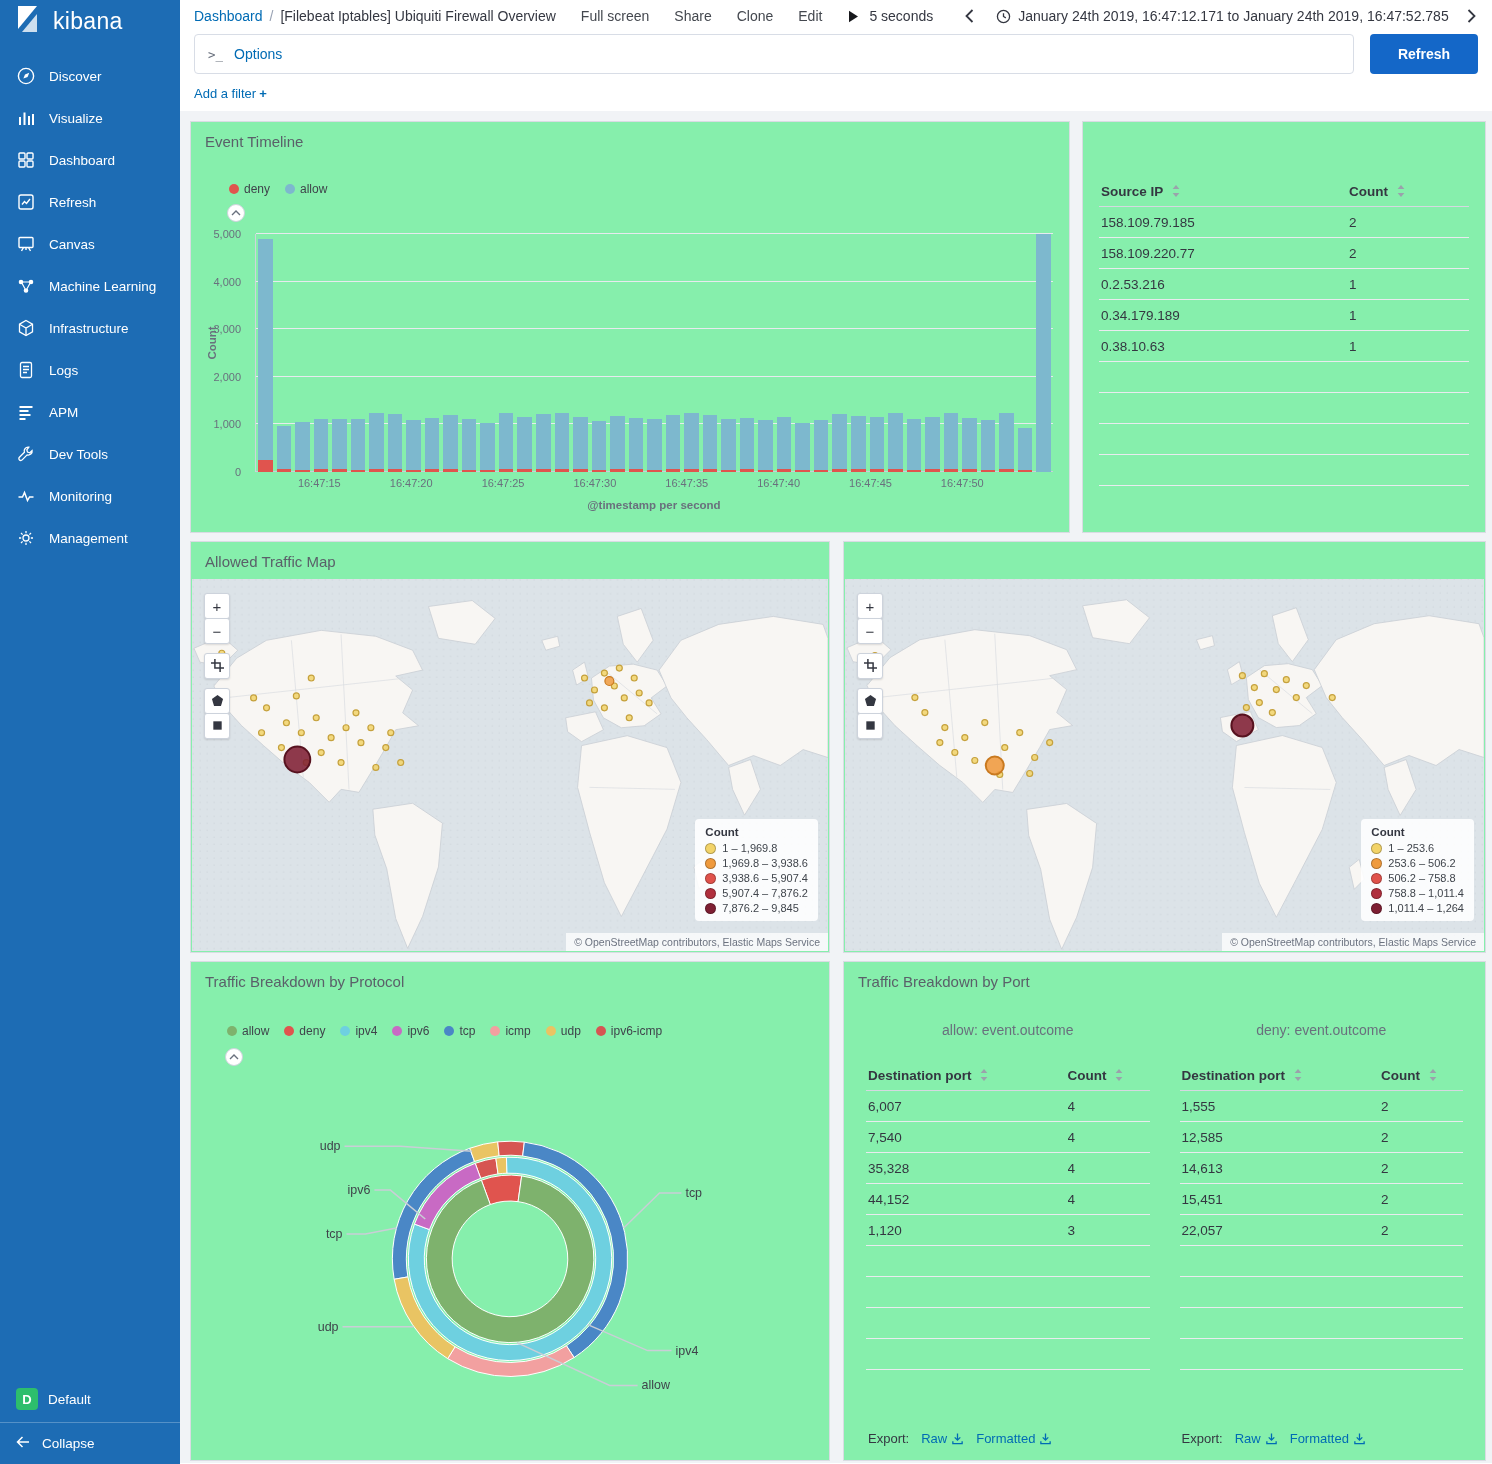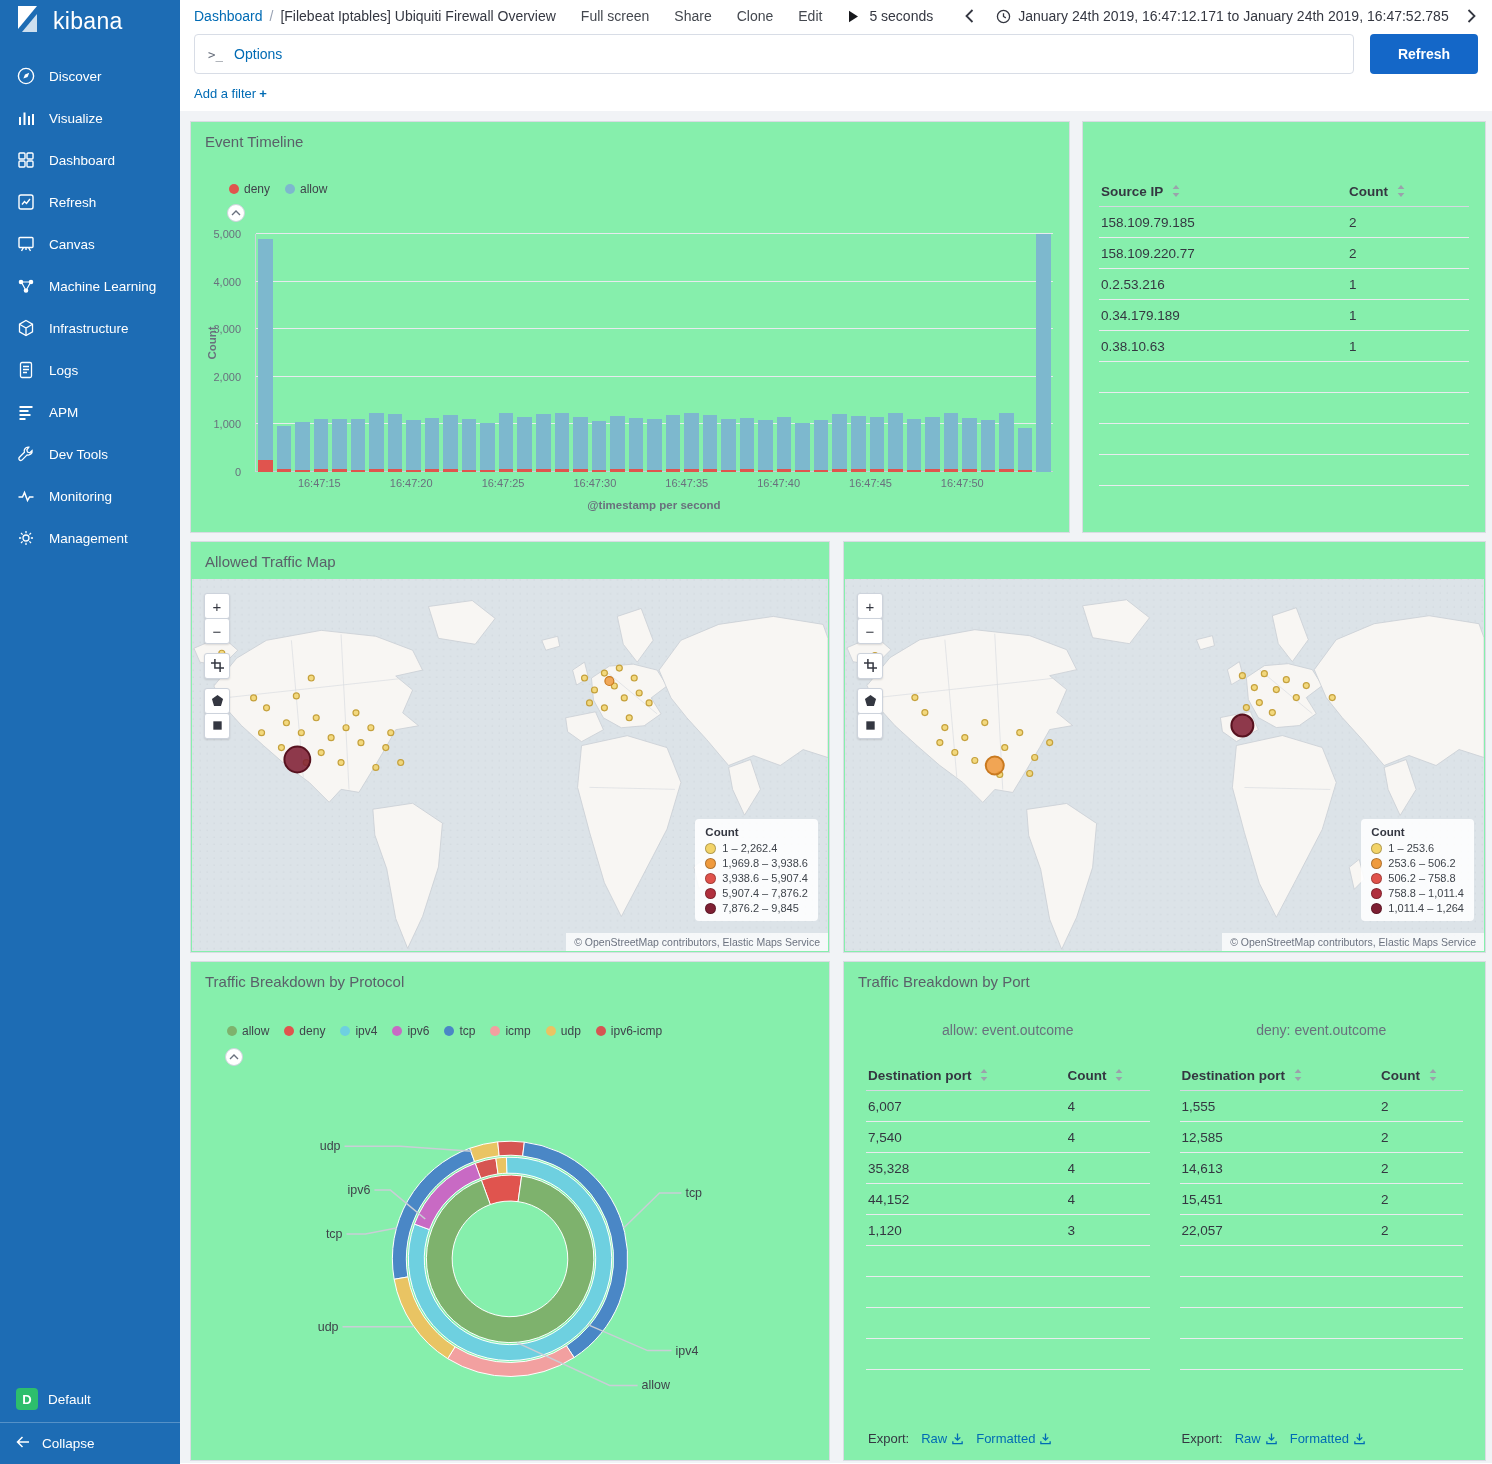--- a/index.html
+++ b/index.html
@@ -643,21 +643,21 @@
               </svg></button>
             <button class="map-btn join-top"><svg width="13" height="13" viewBox="0 0 14 14">
                 <rect x="2.5" y="2.5" width="9" height="9" fill="#343741"></rect>
               </svg></button>
           </div>
         <div class="map-legend">
           <div class="map-legend-title">Count</div>
           <div id="allowed-legend">
               <div class="ml-row">
                 <span class="ml-dot" style="background:#f2d368"></span>
-                <span class="ml-txt">1 – 2,262.4</span>
+                <span class="ml-txt">1 – 1,969.8</span>
               </div>
               <div class="ml-row">
                 <span class="ml-dot" style="background:#ef9a3d"></span>
                 <span class="ml-txt">1,969.8 – 3,938.6</span>
               </div>
               <div class="ml-row">
                 <span class="ml-dot" style="background:#e0524b"></span>
                 <span class="ml-txt">3,938.6 – 5,907.4</span>
               </div>
               <div class="ml-row">

